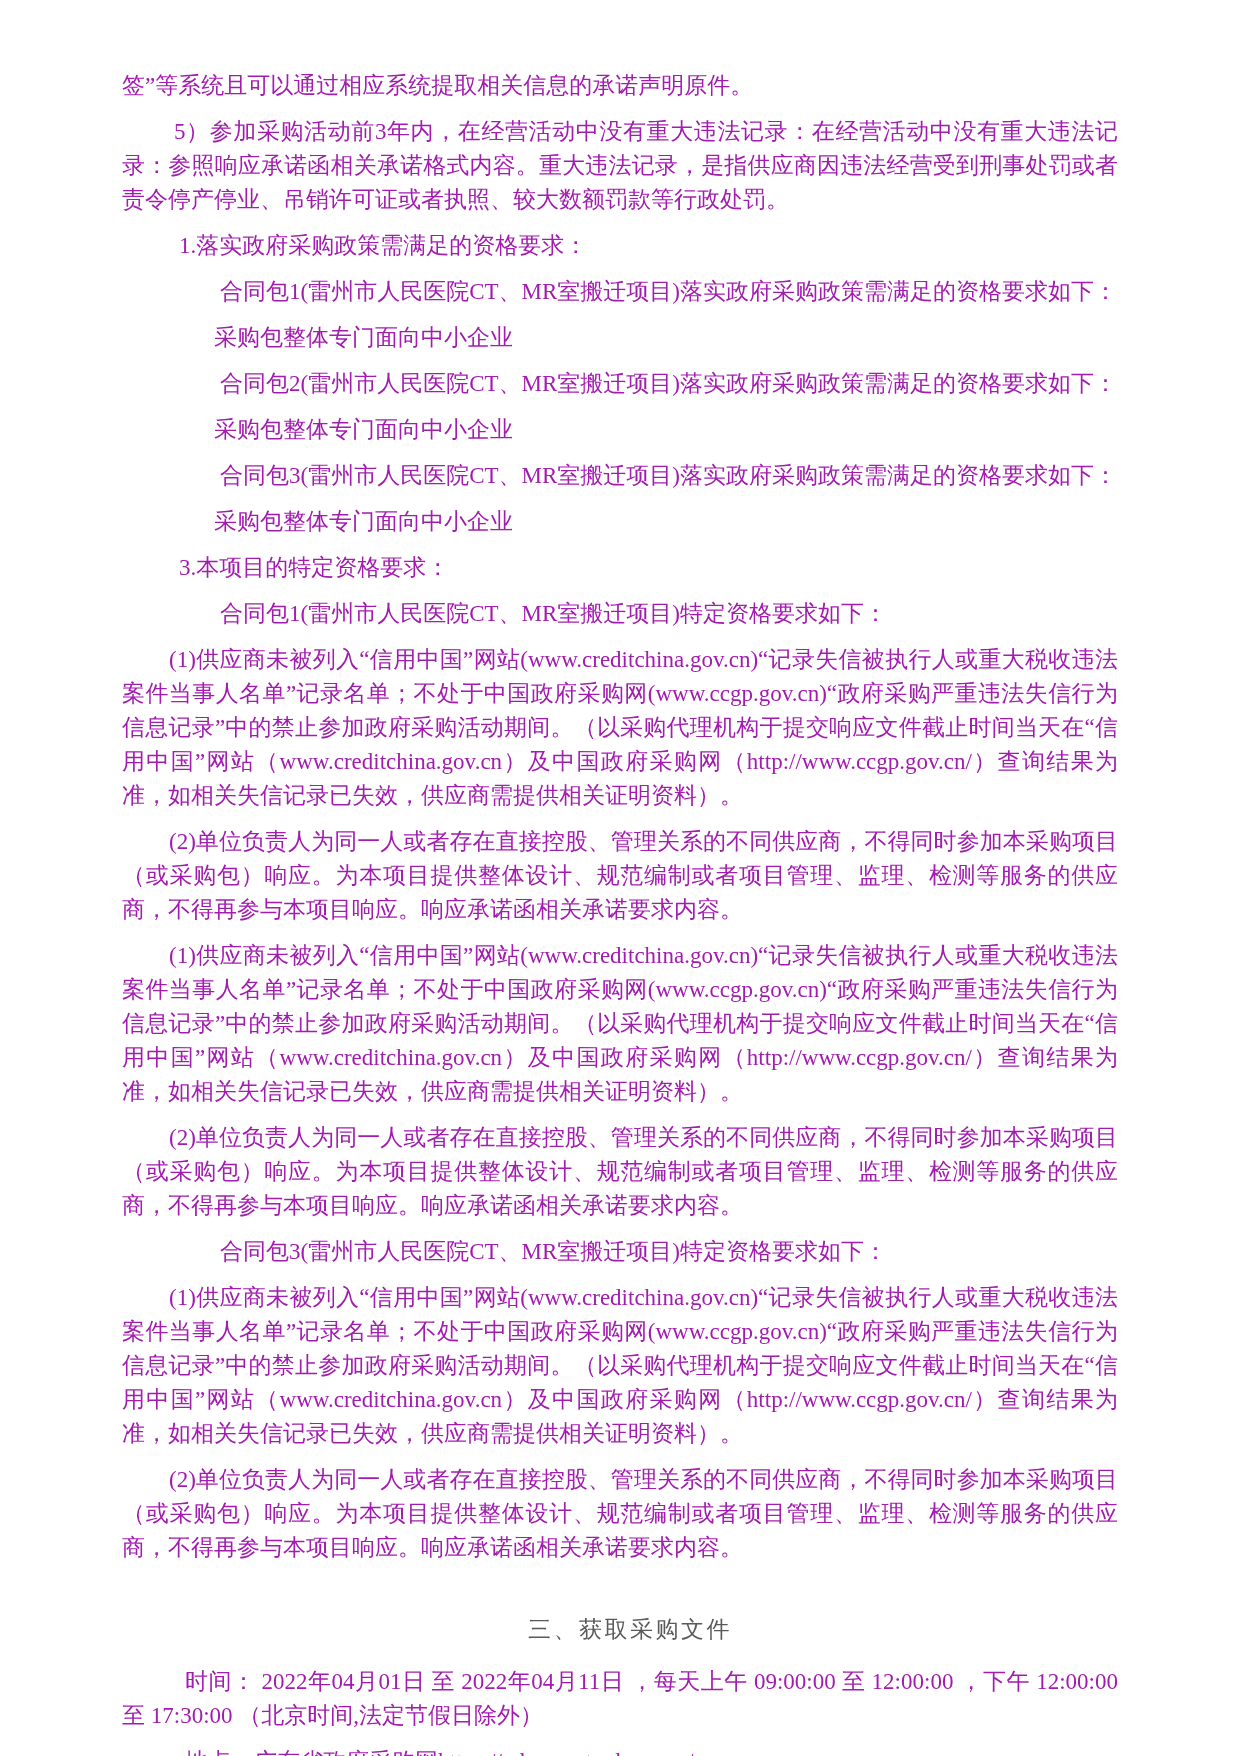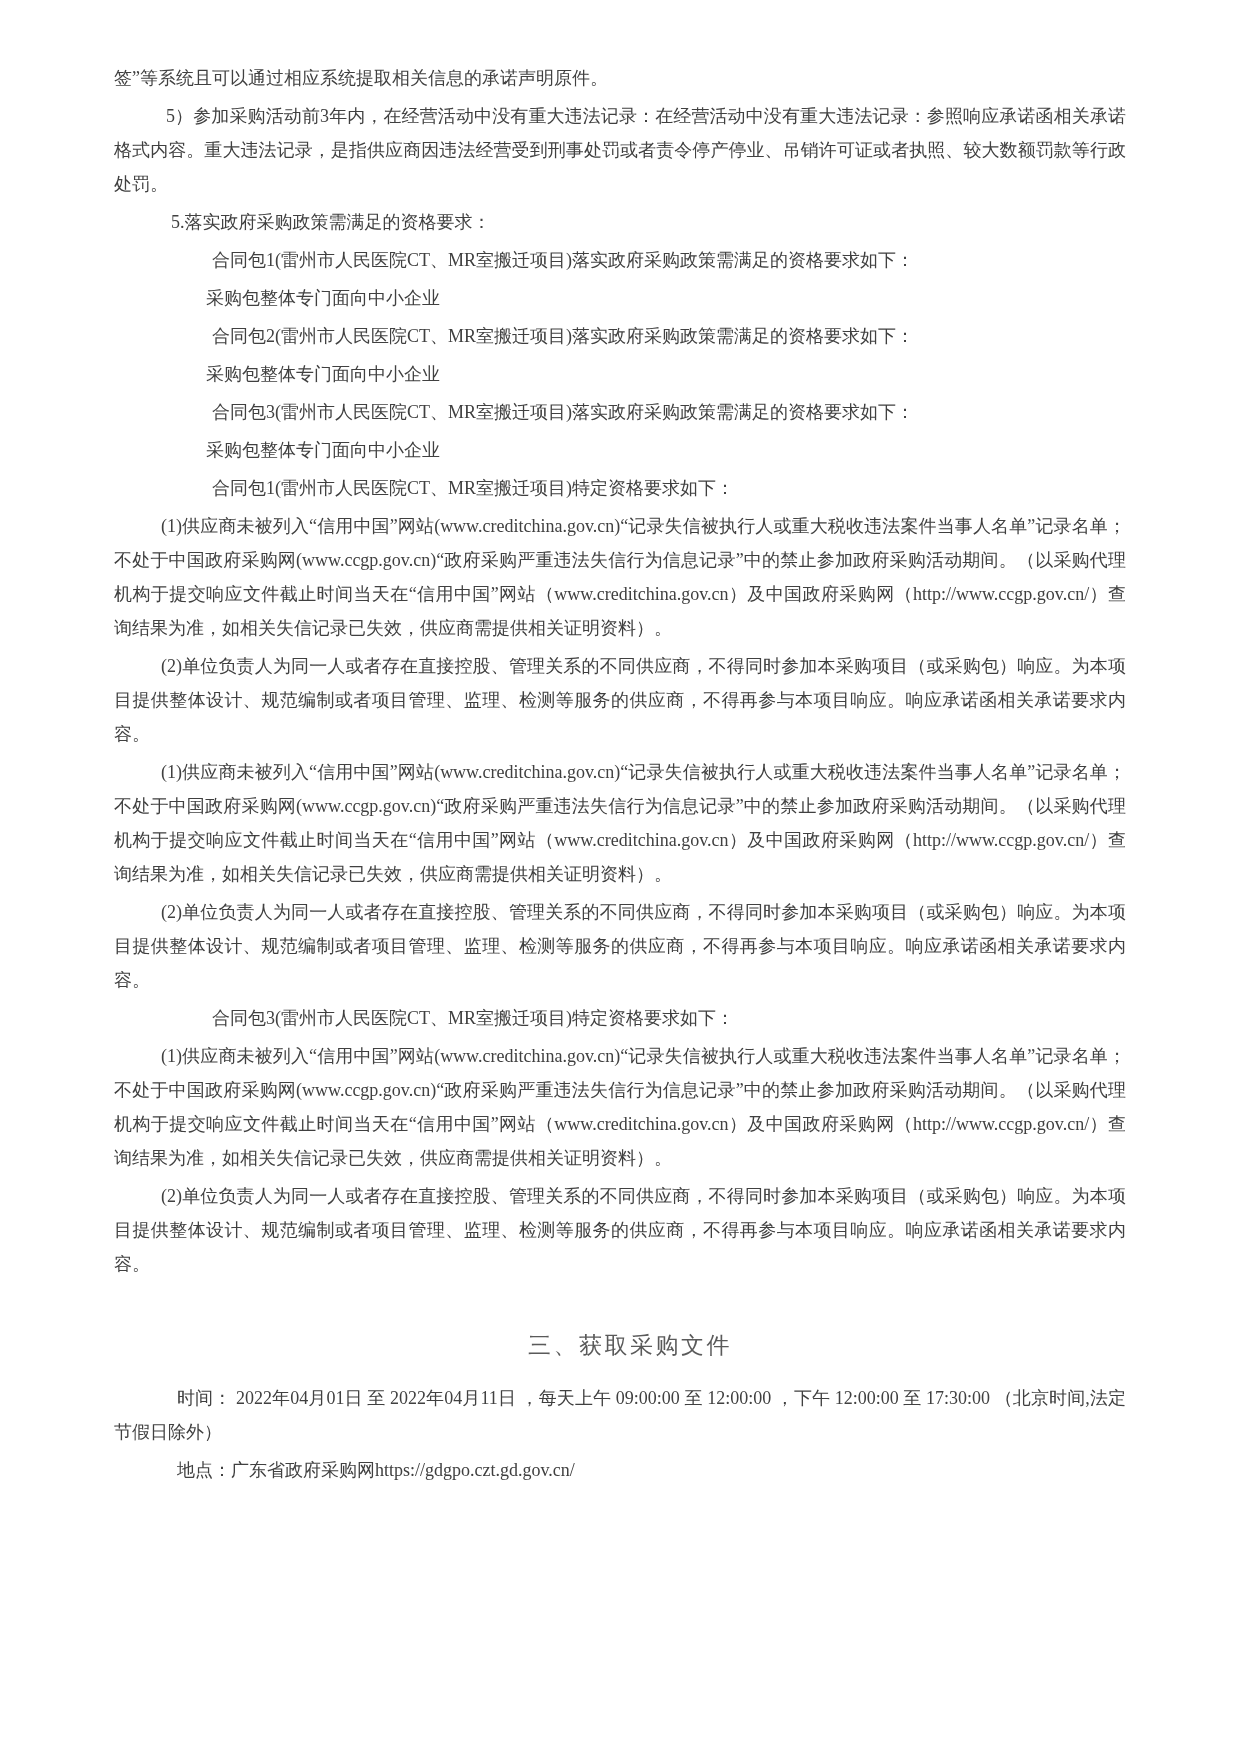--- a/index.html
+++ b/index.html
@@ -11,25 +11,25 @@
   }
   .page {
     box-sizing: border-box;
     width: 1242px;
     height: 1756px;
     background: #ffffff;
     padding: 57px 112px 0 110px;
     font-family: "Liberation Serif", "DejaVu Serif", serif;
   }
   .para {
-    font-size: 18px;
+    font-size: 23px;
     line-height: 34px;
-    color: #404040;
+    color: #a21caf;
     text-align: justify;
-    margin: 4px;
+    margin: 12px;
   }
   .ind-none  { text-indent: 0; }
   .ind-num   { text-indent: 52px; }
   .ind-sec   { text-indent: 57px; }
   .ind-item  { text-indent: 47px; }
   .ind-pkg   { text-indent: 98px; }
   .ind-pkg2  { text-indent: 92px; }
   .ind-time  { text-indent: 63px; }
   .section-heading {
     margin: 44px 0 14px 0;
@@ -41,27 +41,28 @@
     text-indent: 20px;
   }
 </style>
 </head>
 <body>
 
 <div class="page">
 
   <p class="para ind-none">签”等系统且可以通过相应系统提取相关信息的承诺声明原件。</p>
   <p class="para ind-num">5）参加采购活动前3年内，在经营活动中没有重大违法记录：在经营活动中没有重大违法记录：参照响应承诺函相关承诺格式内容。重大违法记录，是指供应商因违法经营受到刑事处罚或者责令停产停业、吊销许可证或者执照、较大数额罚款等行政处罚。</p>
-  <p class="para ind-sec">5.落实政府采购政策需满足的资格要求：</p>
+  <p class="para ind-sec">1.落实政府采购政策需满足的资格要求：</p>
   <p class="para ind-pkg">合同包1(雷州市人民医院CT、MR室搬迁项目)落实政府采购政策需满足的资格要求如下：</p>
   <p class="para ind-pkg2">采购包整体专门面向中小企业</p>
   <p class="para ind-pkg">合同包2(雷州市人民医院CT、MR室搬迁项目)落实政府采购政策需满足的资格要求如下：</p>
   <p class="para ind-pkg2">采购包整体专门面向中小企业</p>
   <p class="para ind-pkg">合同包3(雷州市人民医院CT、MR室搬迁项目)落实政府采购政策需满足的资格要求如下：</p>
   <p class="para ind-pkg2">采购包整体专门面向中小企业</p>
+  <p class="para ind-sec">3.本项目的特定资格要求：</p>
   <p class="para ind-pkg">合同包1(雷州市人民医院CT、MR室搬迁项目)特定资格要求如下：</p>
   <p class="para ind-item">(1)供应商未被列入“信用中国”网站(www.creditchina.gov.cn)“记录失信被执行人或重大税收违法案件当事人名单”记录名单；不处于中国政府采购网(www.ccgp.gov.cn)“政府采购严重违法失信行为信息记录”中的禁止参加政府采购活动期间。（以采购代理机构于提交响应文件截止时间当天在“信用中国”网站（www.creditchina.gov.cn）及中国政府采购网（http://www.ccgp.gov.cn/）查询结果为准，如相关失信记录已失效，供应商需提供相关证明资料）。</p>
   <p class="para ind-item">(2)单位负责人为同一人或者存在直接控股、管理关系的不同供应商，不得同时参加本采购项目（或采购包）响应。为本项目提供整体设计、规范编制或者项目管理、监理、检测等服务的供应商，不得再参与本项目响应。响应承诺函相关承诺要求内容。</p>
   <p class="para ind-item">(1)供应商未被列入“信用中国”网站(www.creditchina.gov.cn)“记录失信被执行人或重大税收违法案件当事人名单”记录名单；不处于中国政府采购网(www.ccgp.gov.cn)“政府采购严重违法失信行为信息记录”中的禁止参加政府采购活动期间。（以采购代理机构于提交响应文件截止时间当天在“信用中国”网站（www.creditchina.gov.cn）及中国政府采购网（http://www.ccgp.gov.cn/）查询结果为准，如相关失信记录已失效，供应商需提供相关证明资料）。</p>
   <p class="para ind-item">(2)单位负责人为同一人或者存在直接控股、管理关系的不同供应商，不得同时参加本采购项目（或采购包）响应。为本项目提供整体设计、规范编制或者项目管理、监理、检测等服务的供应商，不得再参与本项目响应。响应承诺函相关承诺要求内容。</p>
   <p class="para ind-pkg">合同包3(雷州市人民医院CT、MR室搬迁项目)特定资格要求如下：</p>
   <p class="para ind-item">(1)供应商未被列入“信用中国”网站(www.creditchina.gov.cn)“记录失信被执行人或重大税收违法案件当事人名单”记录名单；不处于中国政府采购网(www.ccgp.gov.cn)“政府采购严重违法失信行为信息记录”中的禁止参加政府采购活动期间。（以采购代理机构于提交响应文件截止时间当天在“信用中国”网站（www.creditchina.gov.cn）及中国政府采购网（http://www.ccgp.gov.cn/）查询结果为准，如相关失信记录已失效，供应商需提供相关证明资料）。</p>
   <p class="para ind-item">(2)单位负责人为同一人或者存在直接控股、管理关系的不同供应商，不得同时参加本采购项目（或采购包）响应。为本项目提供整体设计、规范编制或者项目管理、监理、检测等服务的供应商，不得再参与本项目响应。响应承诺函相关承诺要求内容。</p>
 
   <p class="para section-heading">三、获取采购文件</p>

